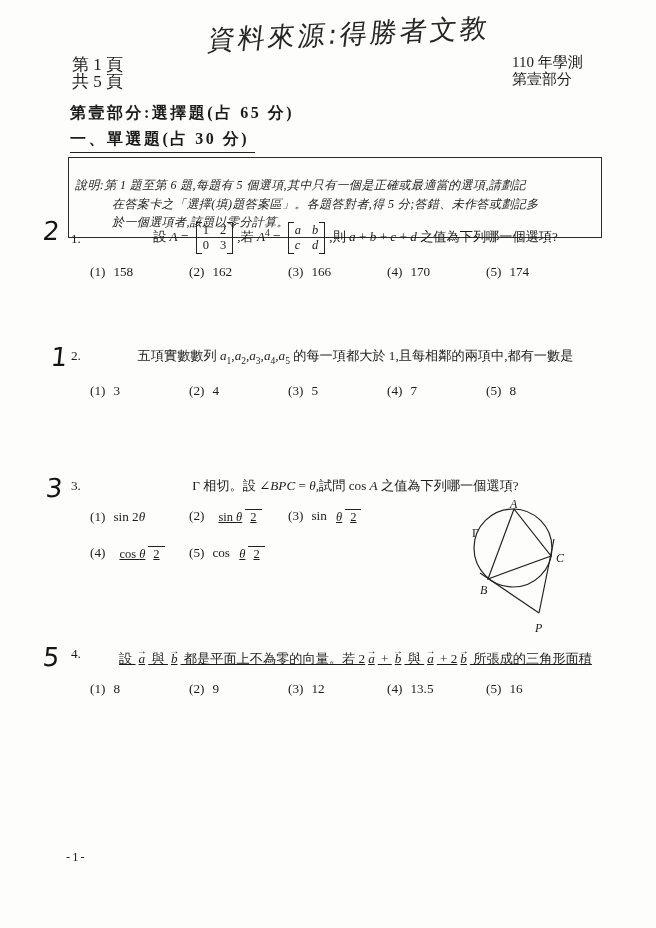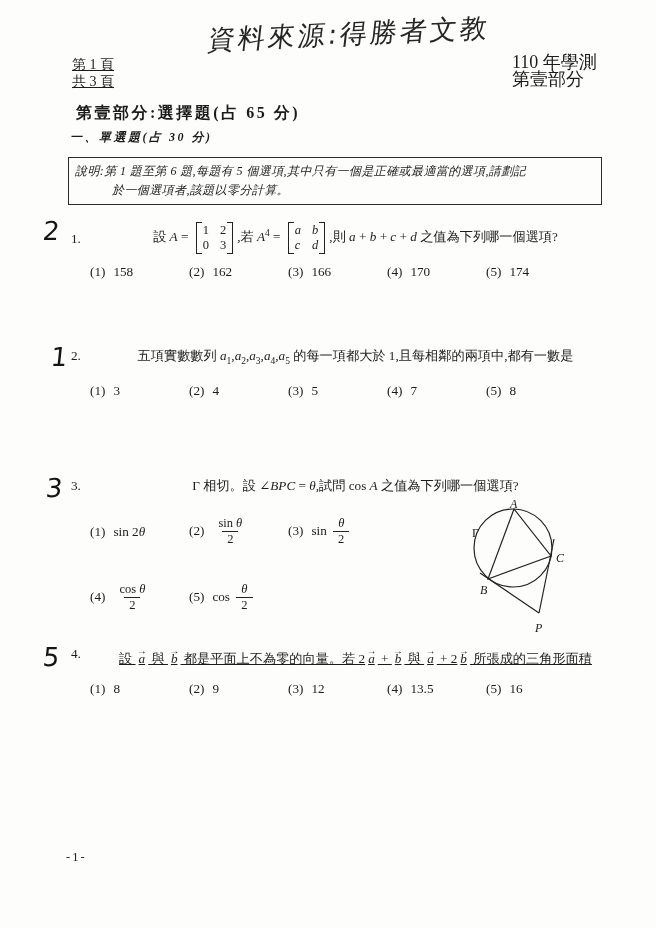--- a/index.html
+++ b/index.html
@@ -10,29 +10,29 @@
   
   .hw-title{
     position:absolute;left:208px;top:16px;font-size:27px;letter-spacing:3px;
     transform:rotate(-2.5deg) skewX(-9deg);font-family:"DejaVu Sans",sans-serif;color:#262626;
   }
   .hand{
     position:absolute;font-family:"DejaVu Sans",sans-serif;transform:skewX(-6deg);
     font-size:26px;color:#151515;line-height:26px;
   }
   
-  .header-left{position:absolute;left:72px;top:56px;font-size:14px;line-height:17px;text-decoration:underline;}
-  .header-right{position:absolute;left:512px;top:54px;font-size:18px;line-height:17px;}
+  .header-left{position:absolute;left:72px;top:56px;font-size:17px;line-height:17px;}
+  .header-right{position:absolute;left:512px;top:54px;font-size:15px;line-height:17px;}
   
-  .section-title{position:absolute;left:76px;top:103px;font-size:16px;font-weight:bold;letter-spacing:2.5px;text-align:right;}
-  .subsection-title{position:absolute;left:70px;top:129px;font-size:12px;font-weight:bold;letter-spacing:2.5px;padding:0 6px 11px 0;border-bottom:1.6px solid #222;font-style:italic;}
+  .section-title{position:absolute;left:70px;top:103px;font-size:16px;font-weight:bold;letter-spacing:2.5px;text-align:right;}
+  .subsection-title{position:absolute;left:70px;top:129px;font-size:16px;font-weight:bold;letter-spacing:2.5px;padding:0 6px 2px 0;border-bottom:1.6px solid #222;}
   
   .instructions{
     position:absolute;left:68px;top:157px;width:521px;border:1.4px solid #2a2a2a;
-    padding:4px 5px 5px 6px;font-size:12px;line-height:18.6px;font-style:italic;letter-spacing:.4px;
+    padding:18px 5px 5px 6px;font-size:12px;line-height:18.6px;font-style:italic;letter-spacing:.4px;
   }
   .instr-cont{padding-left:37px;}
   
   .question{position:absolute;left:71px;right:18px;font-size:13.2px;line-height:24px;}
   .q1{top:221px;} .q2{top:344px;} .q3{top:474px;} .q4{top:642px;}
   .q1 .hand{left:-28px;top:-3px;} .q2 .hand{left:-20px;top:0;} .q3 .hand{left:-25px;top:1px;} .q4 .hand{left:-28px;top:2px;}
   .qnum{position:absolute;left:0;top:0;}
   .q1 .qnum{top:6px;}
   .qbody{margin-left:2px;text-align:center;}
   .q4 .qbody{padding-top:5px;text-decoration:underline;}
@@ -46,21 +46,21 @@
   
   .it{font-style:italic;}
   .ovl{text-decoration:overline;}
   sub,sup{font-size:9.5px;}
   .mat{display:inline-flex;flex-direction:column;justify-content:center;gap:2px;padding:2px 7px;margin:0 4px;position:relative;vertical-align:middle;}
   .mat::before,.mat::after{content:"";position:absolute;top:0;bottom:0;width:5px;border-top:1.3px solid #222;border-bottom:1.3px solid #222;}
   .mat::before{left:0;border-left:1.3px solid #222;}
   .mat::after{right:0;border-right:1.3px solid #222;}
   .mrow{display:flex;justify-content:space-between;gap:11px;font-size:12.5px;line-height:13px;}
   .mat.it .mcell{font-style:italic;}
-  .fr{display:inline-flex;flex-direction:column;align-items:center;vertical-align:middle;font-size:12.5px;line-height:15px;margin:13px 3px;}
+  .fr{display:inline-flex;flex-direction:row;align-items:center;vertical-align:middle;font-size:12.5px;line-height:15px;margin:6px 3px;text-decoration:underline;}
   .fr .fd{border-top:1.1px solid #222;padding:0 5px;}
   .fr .fn{padding:0 3px;}
   .vec{font-style:italic;position:relative;margin:0 2px;padding:0 1px;}
   .vec::after{content:"→";position:absolute;left:50%;transform:translateX(-50%);top:-12px;font-size:10px;font-style:normal;}
   
   .diagram{position:absolute;left:384px;top:24px;}
   .diagram .shape{fill:none;stroke:#222;stroke-width:1.2;}
   .diagram text{font-size:12px;fill:#1b1b1b;font-family:"Liberation Serif",serif;}
   .diagram .dlbl{font-style:italic;}
   
@@ -68,33 +68,34 @@
 </style>
 </head>
 <body>
 
 <div class="page">
 
   <div class="hw-title">資料來源:得勝者文教</div>
 
   <div class="header-left">
     <div>第 1 頁</div>
-    <div>共 3 頁</div>
+    <div>共 5 頁</div>
   </div>
 
   <div class="header-right">
     <div>110 年學測</div>
     <div>第壹部分</div>
   </div>
 
   <div class="section-title">第壹部分:選擇題(占 65 分)</div>
   <div class="subsection-title">一、單選題(占 30 分)</div>
 
   <div class="instructions">
     <div class="instr-line">說明:第 1 題至第 6 題,每題有 5 個選項,其中只有一個是正確或最適當的選項,請劃記</div>
+    <div class="instr-line instr-cont">在答案卡之「選擇(填)題答案區」。各題答對者,得 5 分;答錯、未作答或劃記多</div>
     <div class="instr-line instr-cont">於一個選項者,該題以零分計算。</div>
   </div>
 
   <div class="question q1">
     <span class="hand">2</span>
     <span class="qnum">1.</span>
     <div class="qbody">
         <div class="qline"><span class="seg">設 </span><span class="seg it">A</span><span class="seg"> = </span><span class="mat"><span class="mrow"><span class="mcell">1</span><span class="mcell">2</span></span><span class="mrow"><span class="mcell">0</span><span class="mcell">3</span></span></span><span class="seg">,若 </span><span class="seg"><span class="it">A</span><sup>4</sup></span><span class="seg"> = </span><span class="mat it"><span class="mrow"><span class="mcell">a</span><span class="mcell">b</span></span><span class="mrow"><span class="mcell">c</span><span class="mcell">d</span></span></span><span class="seg">,則 </span><span class="seg it">a</span><span class="seg"> + </span><span class="seg it">b</span><span class="seg"> + </span><span class="seg it">c</span><span class="seg"> + </span><span class="seg it">d</span><span class="seg"> 之值為下列哪一個選項?</span></div>
       </div>
     <div class="opts">

